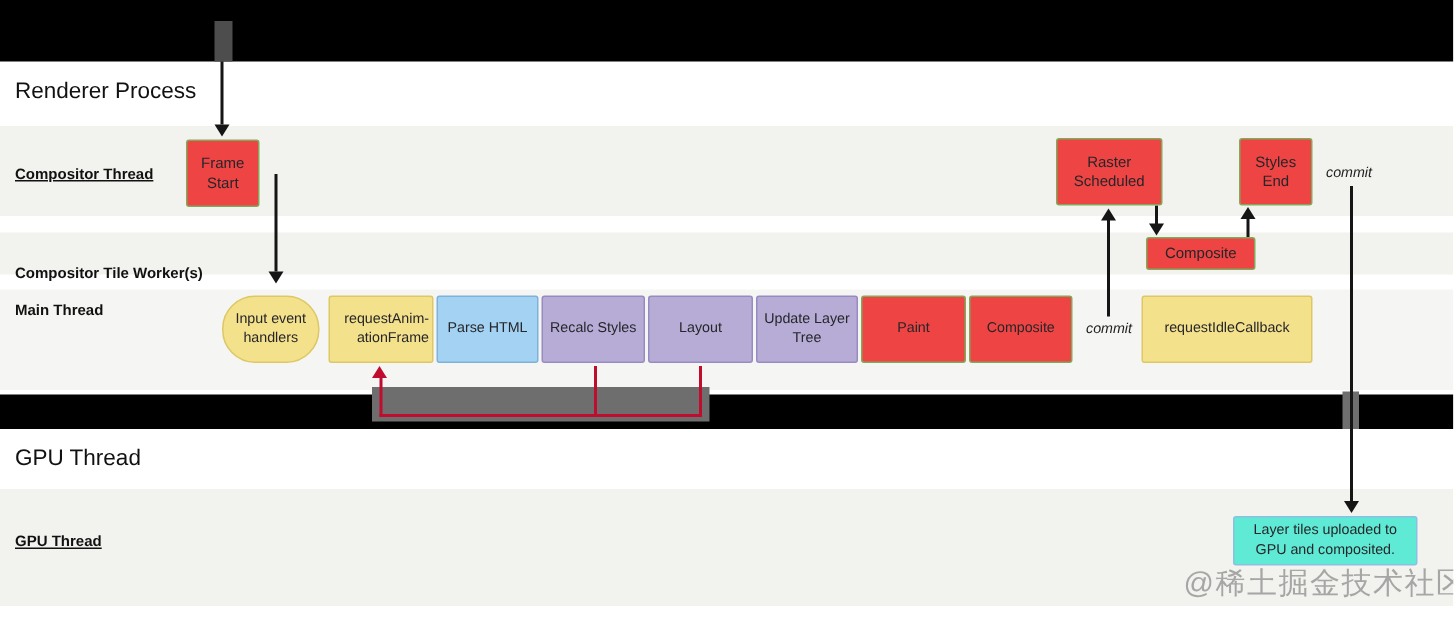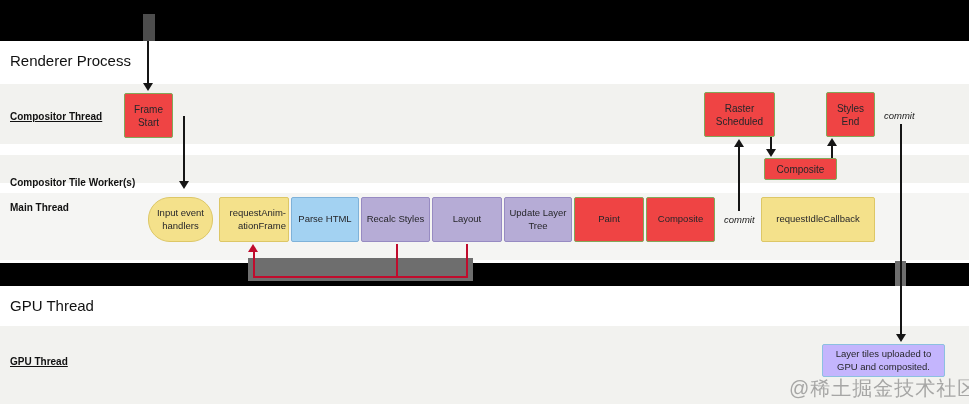--- a/index.html
+++ b/index.html
@@ -14,21 +14,21 @@
   .process-label{position:absolute;left:10px;font-size:15px;color:#111;white-space:nowrap;}
   .box{
     position:absolute;display:flex;align-items:center;justify-content:center;
     text-align:center;font-size:9.5px;line-height:1.3;color:#26262a;
     border:1px solid;border-radius:2px;box-sizing:border-box;padding:2px;
   }
   .green{background:#ef4444;border-color:#82a859;}
   .yellow{background:#f4e18b;border-color:#ddc766;}
   .blue{background:#a3d2f2;border-color:#7fb2d9;}
   .purple{background:#b6acd6;border-color:#978bc2;}
-  .gpublue{background:#c4b5fd;border-color:#8cc0e0;}
+  .gpublue{background:#5eead4;border-color:#8cc0e0;}
   .vl{position:absolute;width:2px;background:#151515;}
   .rl{position:absolute;background:#c00c2d;}
   .ah-down{position:absolute;width:0;height:0;border-left:5px solid transparent;border-right:5px solid transparent;border-top:8px solid #151515;}
   .ah-up{position:absolute;width:0;height:0;border-left:5px solid transparent;border-right:5px solid transparent;border-bottom:8px solid #151515;}
   .ah-up-red{position:absolute;width:0;height:0;border-left:5px solid transparent;border-right:5px solid transparent;border-bottom:8px solid #c00c2d;}
   .grayseg{position:absolute;background:#6e6e6e;}
   .commit{position:absolute;font-size:9.5px;color:#222;white-space:nowrap;font-style:italic;}
   #watermark{
     position:absolute;left:789px;top:375px;font-size:20px;letter-spacing:1px;
     color:rgba(120,120,120,0.62);white-space:nowrap;z-index:9;

